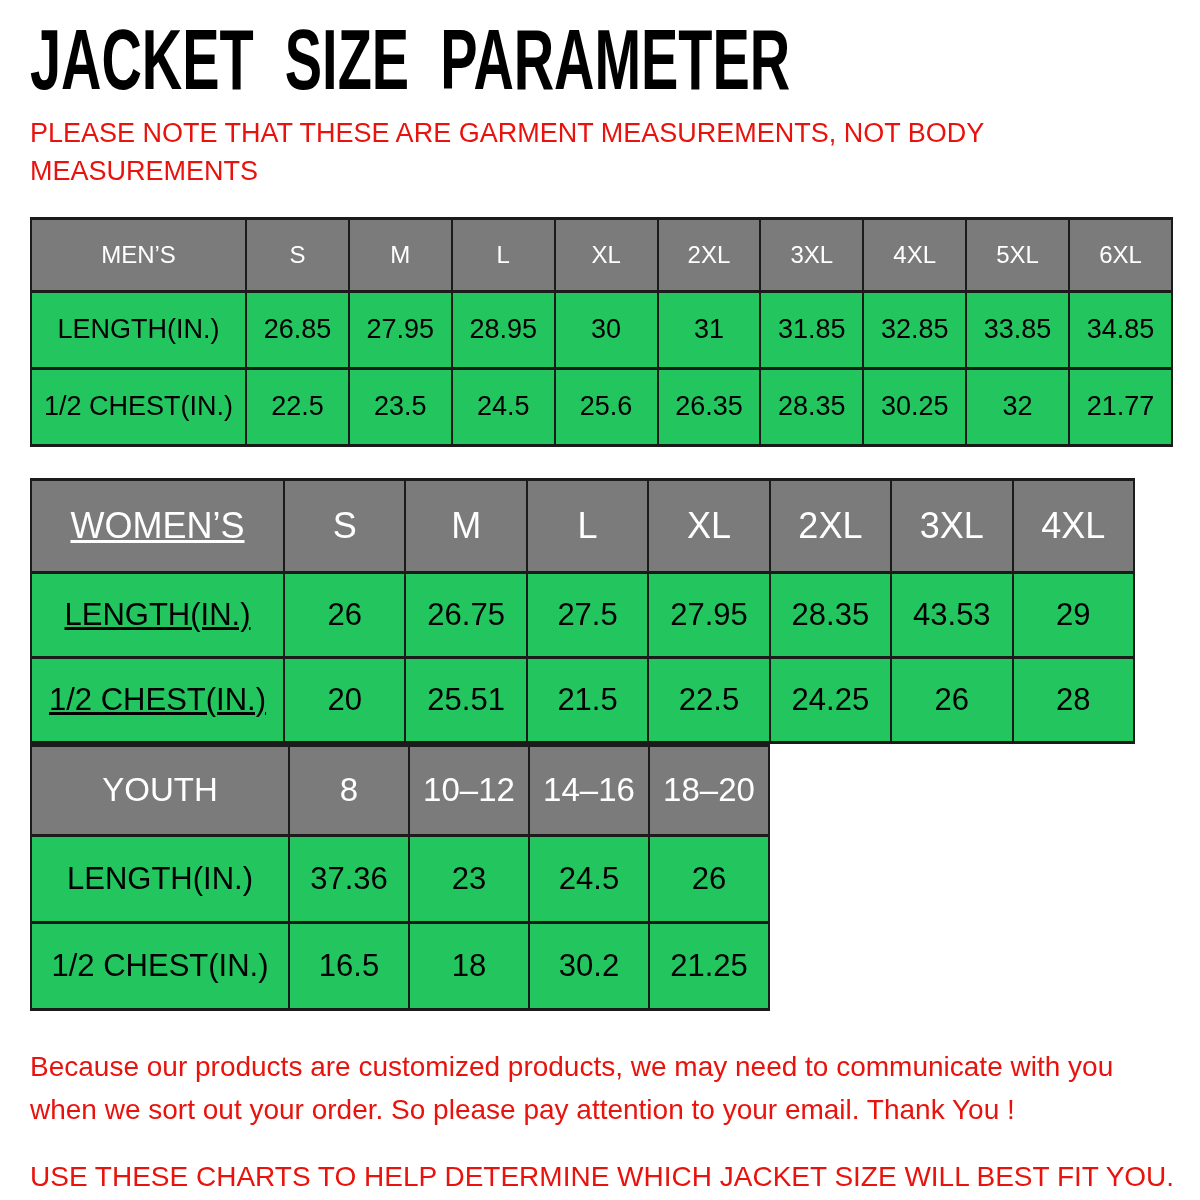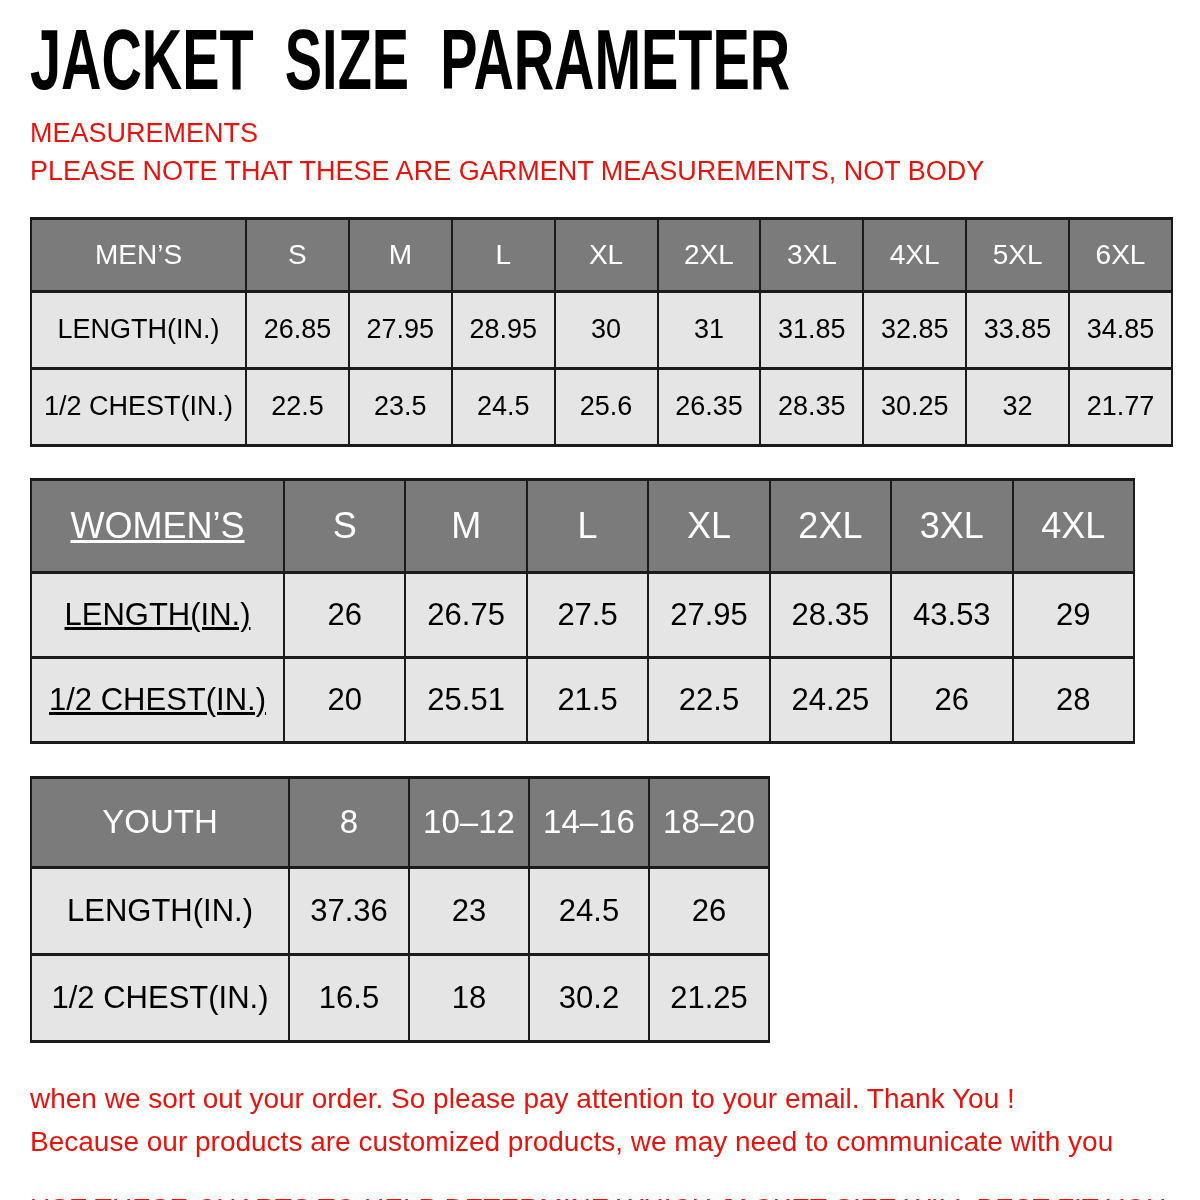--- a/index.html
+++ b/index.html
@@ -34,33 +34,33 @@
   th,td{
     border-left:2px solid var(--line);
     border-right:2px solid var(--line);
     border-top:3px solid var(--line);
     border-bottom:3px solid var(--line);
     padding:0;overflow:hidden;
   }
   th{
     background:var(--hdr-gray);color:#ffffff;font-weight:400;
   }
-  td{background:#e5e5e5;color:#000;font-weight:400;}
+  td{background:#22c55e;color:#000;font-weight:400;}
 
   .mens{width:1143px;margin-top:26px;}
-  .mens th{height:70px;font-size:28px;}
+  .mens th{height:70px;font-size:24px;}
   .mens td{height:74px;font-size:27px;}
   .mens .label-col{width:213px;}
 
   .womens{width:1105px;margin-top:31px;}
   .womens th{height:90px;font-size:36px;}
   .womens td{height:82px;font-size:31px;}
   .womens .label-col{width:251px;text-decoration:underline;}
 
-  .youth{width:740px;margin-top:32px;}
+  .youth{width:740px;}
   .youth th{height:87px;font-size:33px;}
   .youth td{height:84px;font-size:31px;}
   .youth .label-col{width:256px;}
 
   .footer-para{
     margin-top:34px;color:var(--red);
     font-size:28px;line-height:1.55;font-weight:400;
   }
   .footer-para span{display:block;white-space:nowrap;}
   .footer-closing{
@@ -69,22 +69,22 @@
   }
 </style>
 </head>
 <body>
 
 <div class="page">
 
   <h1 class="title">JACKET SIZE PARAMETER</h1>
 
   <div class="note">
+    <span>PLEASE NOTE THAT THESE ARE GARMENT MEASUREMENTS, NOT BODY</span>
     <span>MEASUREMENTS</span>
-    <span>PLEASE NOTE THAT THESE ARE GARMENT MEASUREMENTS, NOT BODY</span>
   </div>
 
   <table class="mens">
       <thead>
         <tr>
           <th class="label-col">MEN’S</th>
           <th>S</th>
           <th>M</th>
           <th>L</th>
           <th>XL</th>
@@ -182,19 +182,19 @@
           <td class="label-col">1/2 CHEST(IN.)</td>
           <td>16.5</td>
           <td>18</td>
           <td>30.2</td>
           <td>21.25</td>
         </tr>
       </tbody>
     </table>
 
   <div class="footer-para">
+    <span>Because our products are customized products, we may need to communicate with you</span>
     <span>when we sort out your order. So please pay attention to your email. Thank You !</span>
-    <span>Because our products are customized products, we may need to communicate with you</span>
   </div>
 
   <div class="footer-closing">USE THESE CHARTS TO HELP DETERMINE WHICH JACKET SIZE WILL BEST FIT YOU.</div>
 
 </div>
 
 </body></html>

